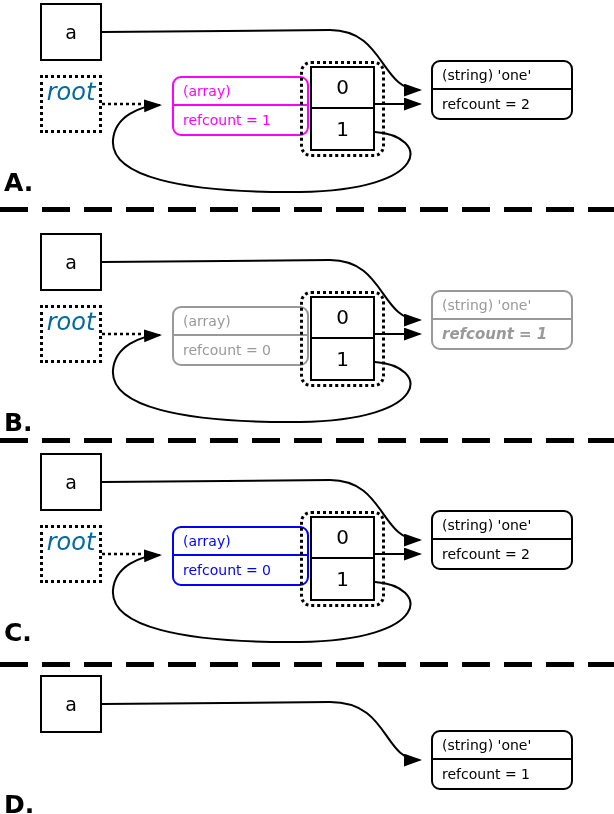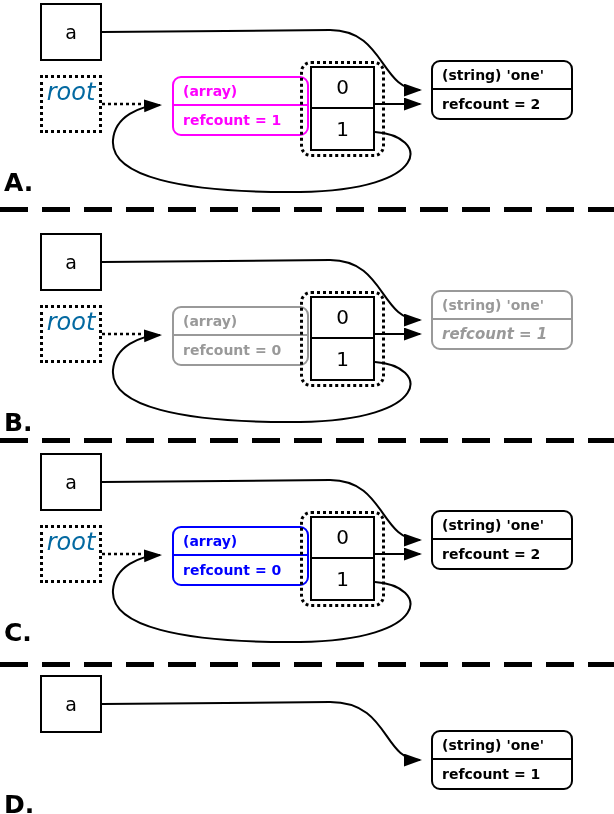--- a/index.html
+++ b/index.html
@@ -70,21 +70,20 @@
     overflow: hidden;
   }
   .zval .row {
     height: 50%;
     display: flex;
     align-items: center;
     padding-left: 9px;
     font-size: 14px;
     color: #000;
     box-sizing: border-box;
-    font-weight: bold;
   }
   .zval .row.top {
     border-bottom: 2px solid #000;
   }
   .zval.magenta { border-color: #ff00ff; }
   .zval.magenta .row { color: #ff00ff; }
   .zval.magenta .row.top { border-bottom-color: #ff00ff; }
   .zval.blue { border-color: #0000ff; }
   .zval.blue .row { color: #0000ff; }
   .zval.blue .row.top { border-bottom-color: #0000ff; }

